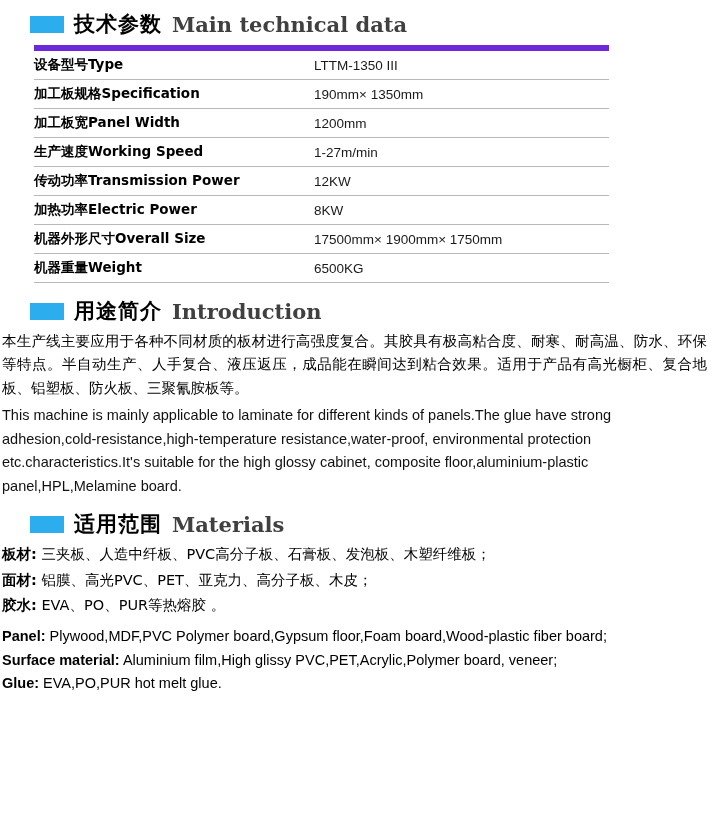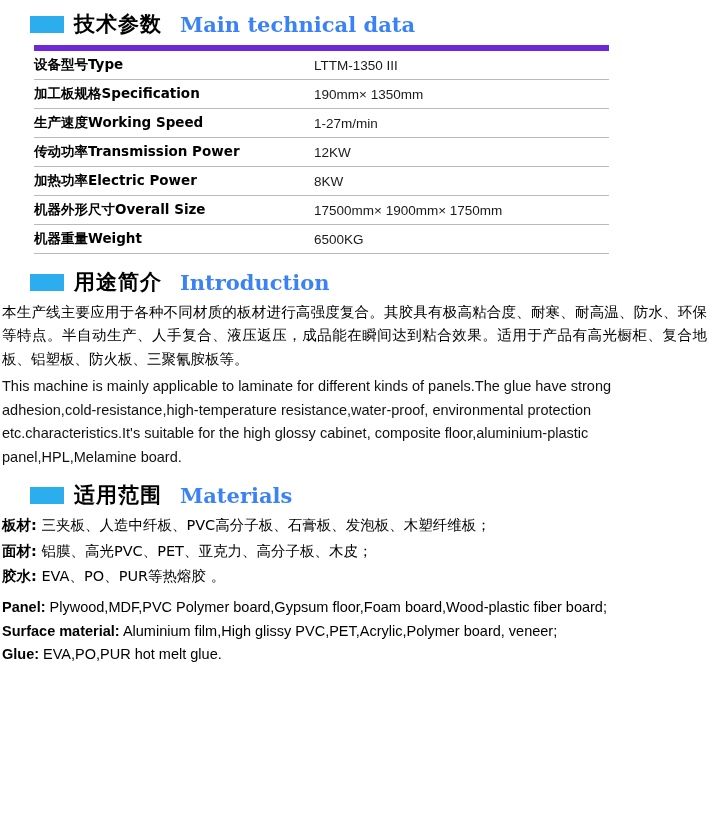--- a/index.html
+++ b/index.html
@@ -36,23 +36,23 @@
     font-weight: bold;
     font-size: 21px;
     letter-spacing: 1px;
     color: #000;
     line-height: 1;
   }
   .head-en {
     font-family: "DejaVu Serif", serif;
     font-weight: bold;
     font-size: 21px;
-    color: #3b82f6;
+    color: #404040;
     line-height: 1;
-    margin-left: 8px;
+    margin-left: 0;
   }
 
   
   #sec-specs { padding: 8px 0 0 0; }
   #sec-specs .section-head { margin: 6px 0 10px 30px; }
 
   table.spec {
     border-collapse: collapse;
     margin-left: 34px;
     width: 575px;
@@ -139,20 +139,24 @@
       <tbody>
         <tr>
           <td class="k">设备型号Type</td>
           <td class="v">LTTM-1350 III</td>
         </tr>
         <tr>
           <td class="k">加工板规格Specification</td>
           <td class="v">190mm× 1350mm</td>
         </tr>
         <tr>
+          <td class="k">加工板宽Panel Width</td>
+          <td class="v">1200mm</td>
+        </tr>
+        <tr>
           <td class="k">生产速度Working Speed</td>
           <td class="v">1-27m/min</td>
         </tr>
         <tr>
           <td class="k">传动功率Transmission Power</td>
           <td class="v">12KW</td>
         </tr>
         <tr>
           <td class="k">加热功率Electric Power</td>
           <td class="v">8KW</td>

